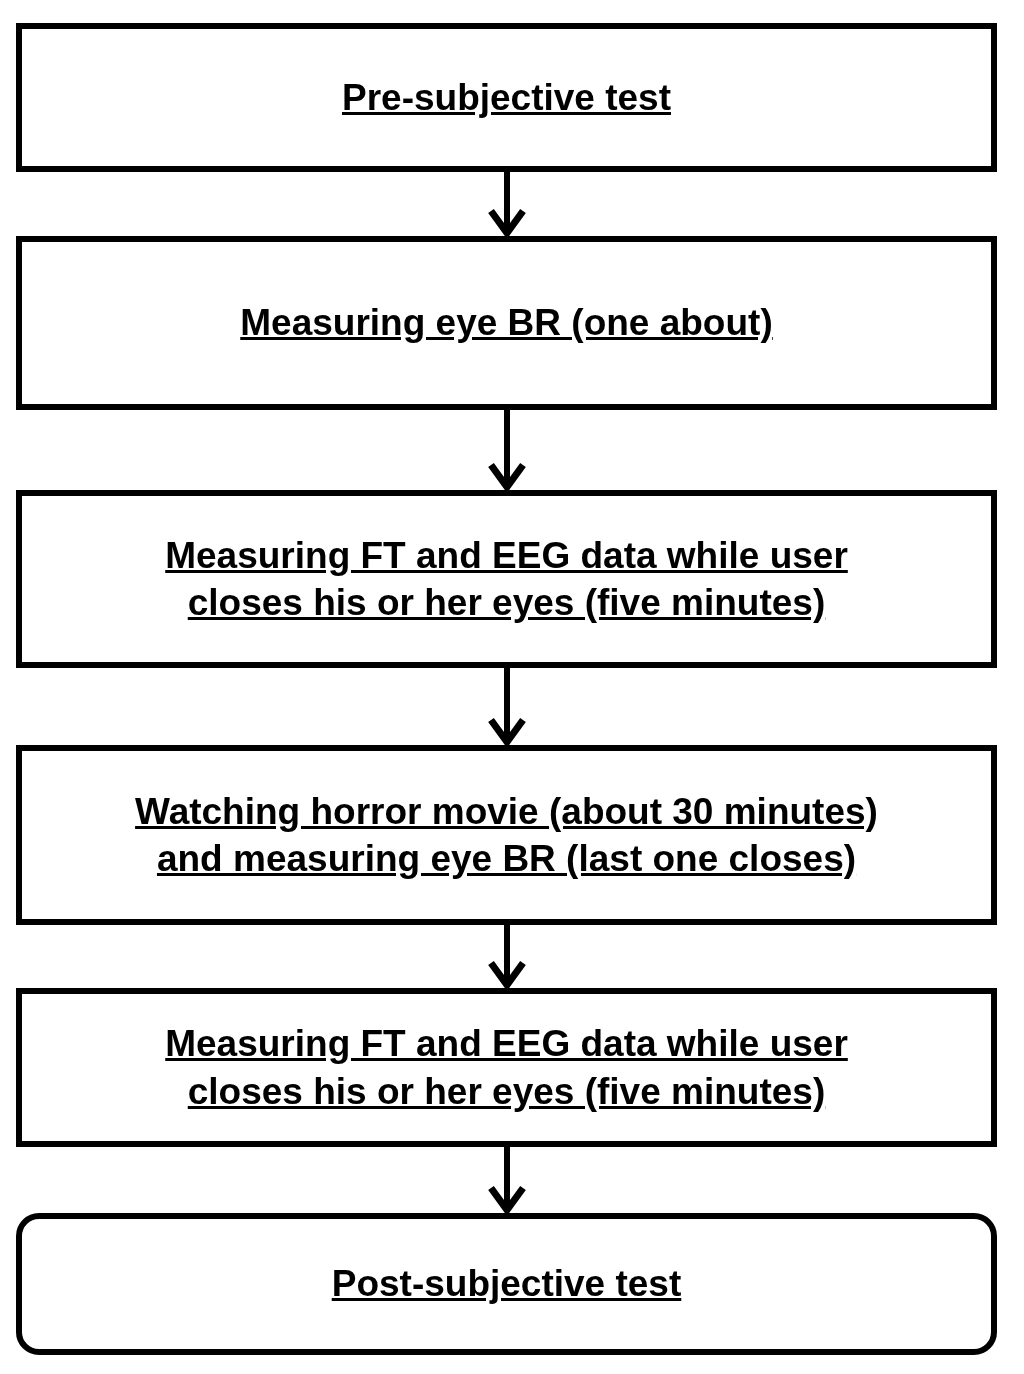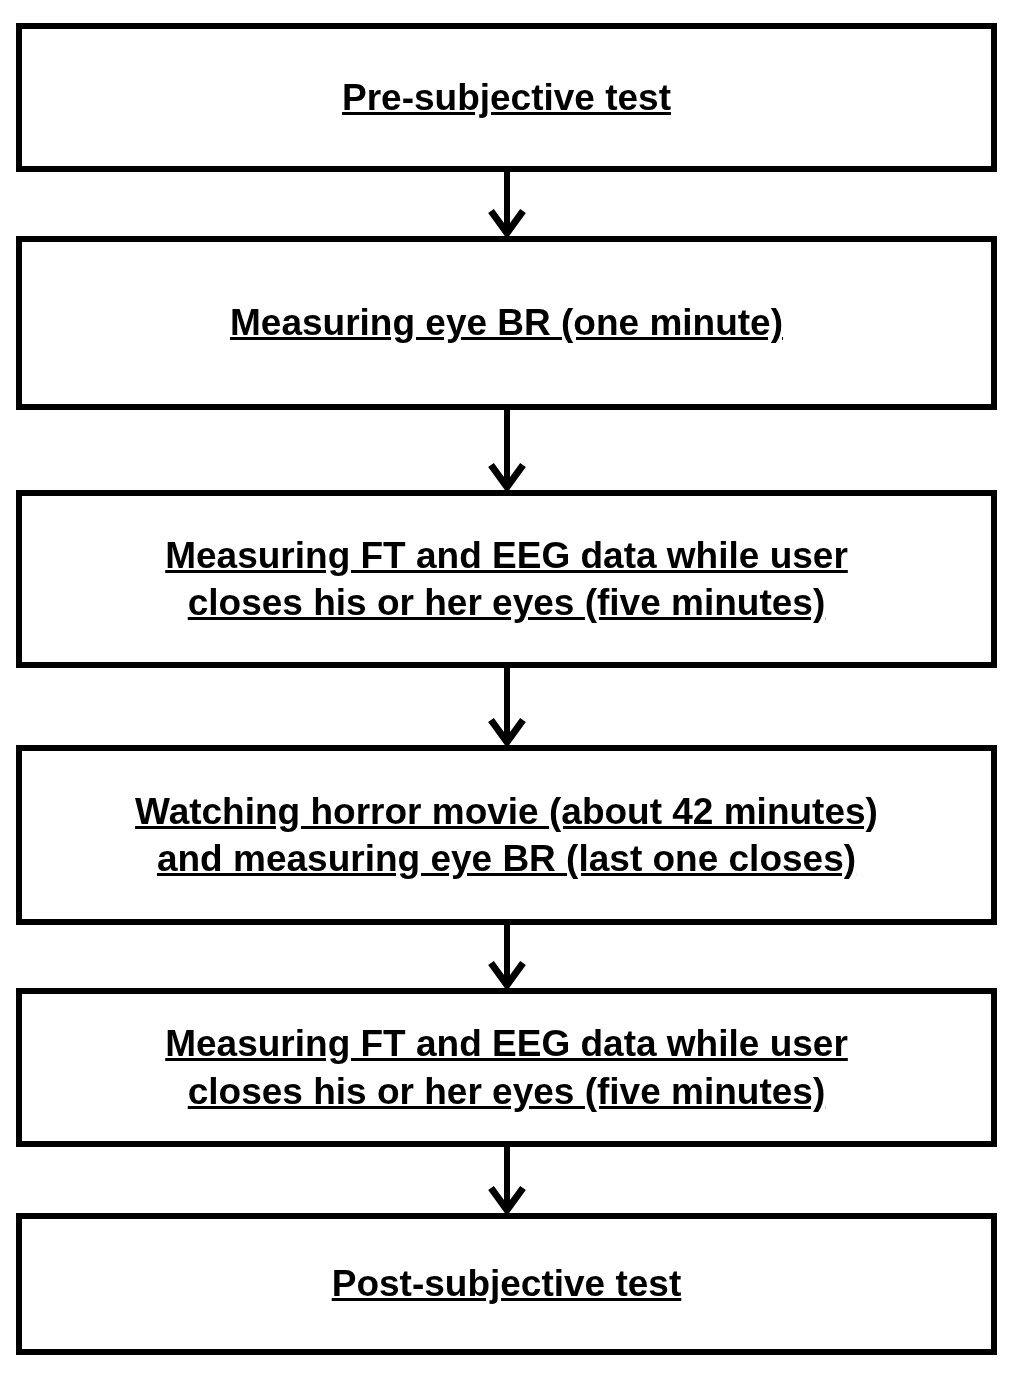--- a/index.html
+++ b/index.html
@@ -42,21 +42,21 @@
     line-height: 1.28;
     color: #000000;
     letter-spacing: 0px;
     white-space: nowrap;
   }
   .h1 { height: 149px; }
   .h2 { height: 174px; }
   .h3 { height: 178px; }
   .h4 { height: 180px; }
   .h5 { height: 159px; }
-  .h6 { height: 142px; }
+  .h6 { height: 142px; border-radius: 23px; }
   .arrow {
     align-self: center;
     display: block;
     flex: 0 0 auto;
   }
 </style>
 </head>
 <body>
 
 <div class="canvas">
@@ -65,40 +65,40 @@
     <div class="flow-box h1">
       <span class="line">Pre-subjective test</span>
     </div>
 
     <svg class="arrow" width="44" height="64" viewBox="0 0 44 64">
       <line x1="22" y1="0" x2="22" y2="60" stroke="#000000" stroke-width="6"></line>
       <path d="M6 39 L22 61 L38 39" fill="none" stroke="#000000" stroke-width="7"></path>
     </svg>
 
     <div class="flow-box h2">
-      <span class="line">Measuring eye BR (one minute)</span>
+      <span class="line">Measuring eye BR (one about)</span>
     </div>
 
     <svg class="arrow" width="44" height="80" viewBox="0 0 44 80">
       <line x1="22" y1="0" x2="22" y2="76" stroke="#000000" stroke-width="6"></line>
       <path d="M6 55 L22 77 L38 55" fill="none" stroke="#000000" stroke-width="7"></path>
     </svg>
 
     <div class="flow-box h3">
       <span class="line">Measuring FT and EEG data while user</span>
       <span class="line">closes his or her eyes (five minutes)</span>
     </div>
 
     <svg class="arrow" width="44" height="77" viewBox="0 0 44 77">
       <line x1="22" y1="0" x2="22" y2="73" stroke="#000000" stroke-width="6"></line>
       <path d="M6 52 L22 74 L38 52" fill="none" stroke="#000000" stroke-width="7"></path>
     </svg>
 
     <div class="flow-box h4">
-      <span class="line">Watching horror movie (about 42 minutes)</span>
+      <span class="line">Watching horror movie (about 30 minutes)</span>
       <span class="line">and measuring eye BR (last one closes)</span>
     </div>
 
     <svg class="arrow" width="44" height="63" viewBox="0 0 44 63">
       <line x1="22" y1="0" x2="22" y2="59" stroke="#000000" stroke-width="6"></line>
       <path d="M6 38 L22 60 L38 38" fill="none" stroke="#000000" stroke-width="7"></path>
     </svg>
 
     <div class="flow-box h5">
       <span class="line">Measuring FT and EEG data while user</span>

